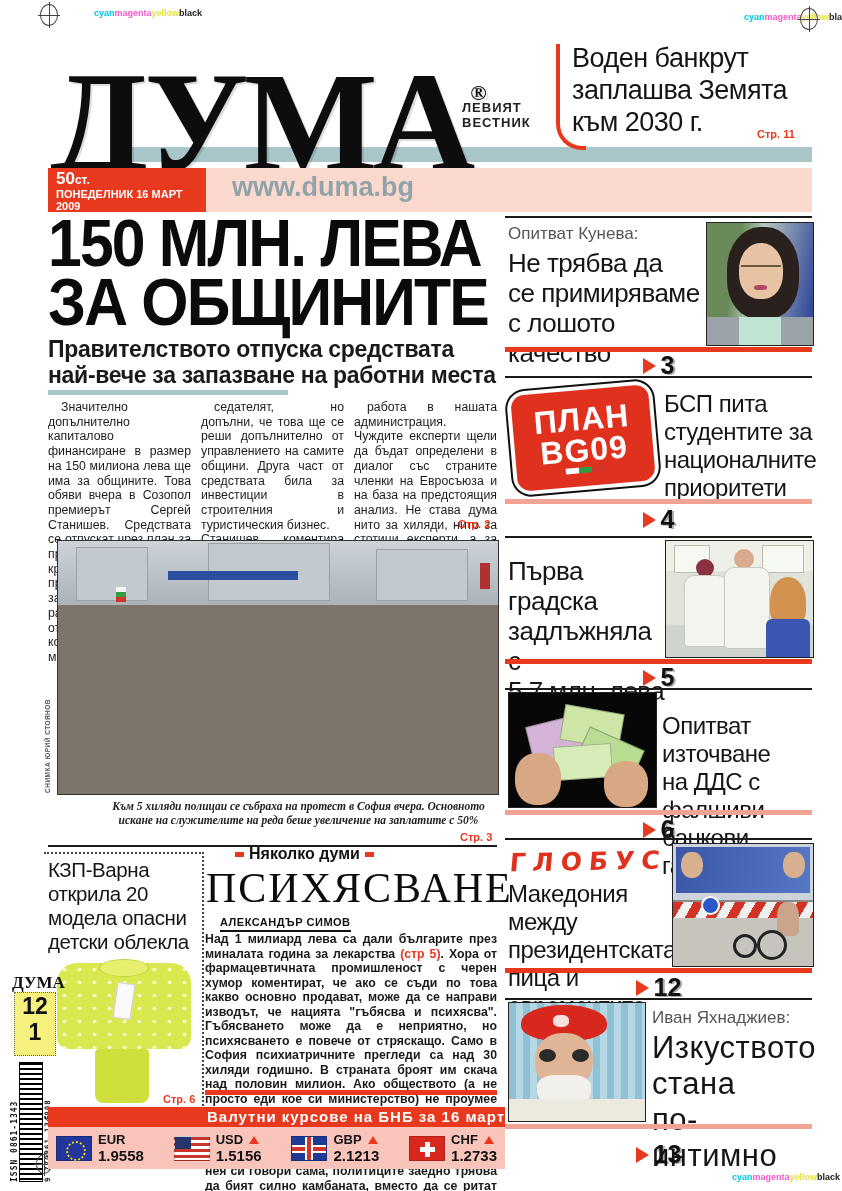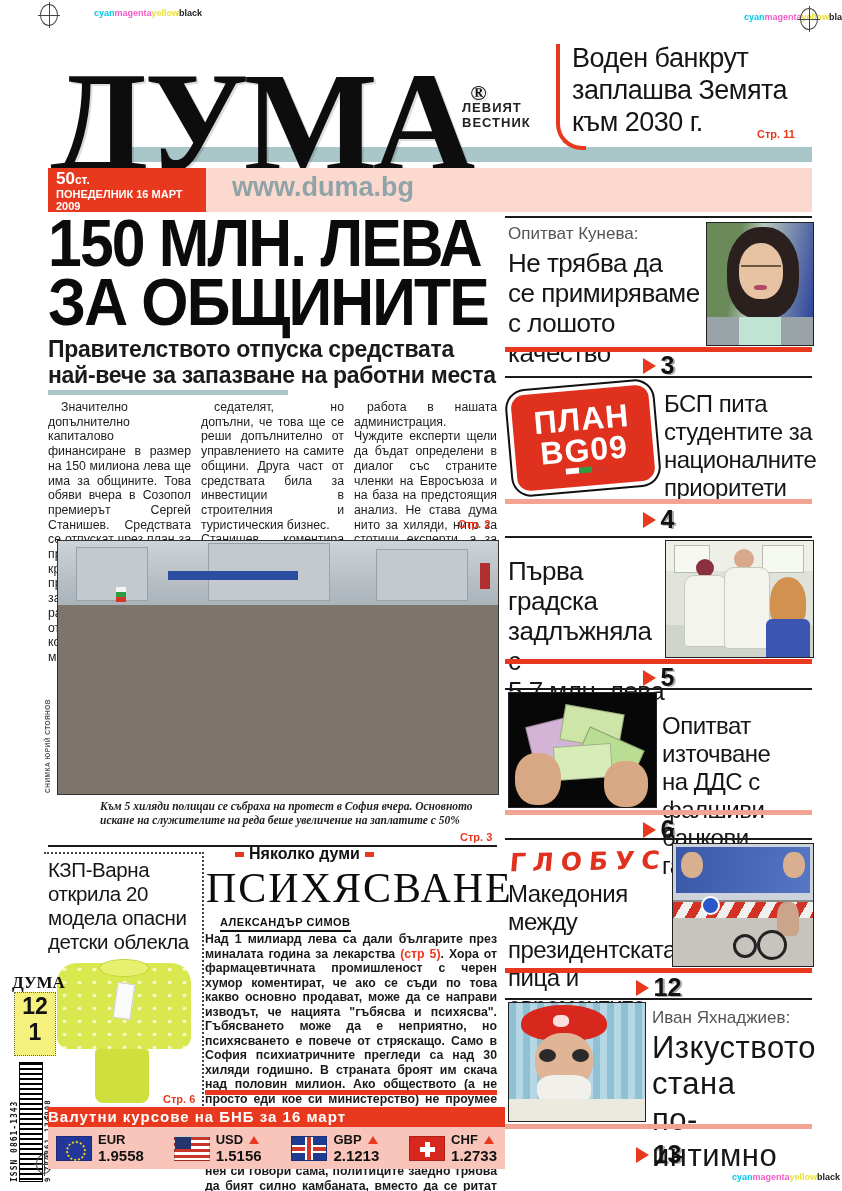--- a/index.html
+++ b/index.html
@@ -32,21 +32,21 @@
   
   .lead-hl{font-size:66px;line-height:59px;font-weight:900;letter-spacing:-2px;
            transform:scaleX(.92);transform-origin:left top;color:#0b0b0b;}
   .lead-sub{font-size:23px;line-height:26px;font-weight:bold;color:#1a1a1a;letter-spacing:-0.3px;}
   .bodycol{width:143px;font-size:12.3px;line-height:14.7px;text-align:justify;color:#1c1c1c;}
   .bodycol{text-indent:13px;}
   
   .mainphoto{border:1px solid #333;overflow:hidden;}
   .photocredit{font-size:6.5px;font-weight:bold;color:#555;writing-mode:vertical-rl;transform:rotate(180deg);letter-spacing:.5px;}
   .caption{font-family:"Liberation Serif",serif;font-style:italic;font-weight:bold;
-           font-size:11.5px;line-height:14px;text-align:left;color:#222;}
+           font-size:11.5px;line-height:14px;text-align:center;color:#222;}
   .hrule{height:2px;background:#1a1a1a;}
   .redrule{height:5px;background:#e8391f;}
   .pinkrule{height:5px;background:#f2a392;}
   .tealrule{height:5px;background:#a9c6c9;}
   
   .kzpbox{border-top:2px dotted #444;border-right:2px dotted #444;border-bottom:2px dotted #444;}
   .kzp-hl{font-size:20.5px;line-height:24px;color:#161616;letter-spacing:-0.4px;}
   
   .dumamini{font-family:"Liberation Serif",serif;font-weight:bold;font-size:17px;}
   .yellowbox{background:#f6f07c;border:1px dotted #666;text-align:center;font-weight:bold;font-size:23px;line-height:26px;}
@@ -55,21 +55,21 @@
   .vtext{writing-mode:vertical-rl;transform:rotate(180deg);font-family:"DejaVu Sans Mono",monospace;
          font-size:8px;font-weight:bold;letter-spacing:1px;color:#111;}
   
   .kicker-sq{display:inline-block;width:9px;height:5px;background:#e8391f;vertical-align:middle;margin:0 5px;}
   .op-kicker{font-size:16px;font-weight:bold;}
   .op-title{font-family:"Liberation Serif",serif;font-size:42px;letter-spacing:2px;color:#0d0d0d;}
   .op-author{font-size:11px;font-weight:bold;letter-spacing:.5px;border-bottom:2px solid #111;padding-bottom:2px;display:inline-block;}
   .op-body{font-size:12.3px;line-height:14.5px;font-weight:bold;text-align:justify;color:#1a1a1a;}
   .op-body .ref{color:#e8391f;}
   
-  .curr-head{background:#e8391f;color:#fff;font-size:15px;font-weight:bold;text-align:left;
+  .curr-head{background:#e8391f;color:#fff;font-size:15px;font-weight:bold;text-align:right;
              letter-spacing:1px;line-height:20px;}
   .curr-body{background:#f9c5ba;display:flex;align-items:center;justify-content:space-between;padding:0 8px;box-sizing:border-box;}
   .rate{display:flex;align-items:center;gap:6px;}
   .rate .code{font-size:13px;font-weight:bold;}
   .rate .val{font-size:15px;font-weight:bold;}
   .uptri{width:0;height:0;border-left:5px solid transparent;border-right:5px solid transparent;border-bottom:8px solid #e8391f;display:inline-block;margin-left:6px;}
   .flag{width:36px;height:25px;position:relative;border:1px solid #00000030;box-sizing:border-box;}
   .flag-eu{background:#23379a;}
   .flag-eu::before{content:"";position:absolute;left:9px;top:4px;width:16px;height:16px;border:2px dotted #f4d312;border-radius:50%;}
   .flag-us{background:repeating-linear-gradient(180deg,#c9362a 0 3px,#fff 3px 6px);}

